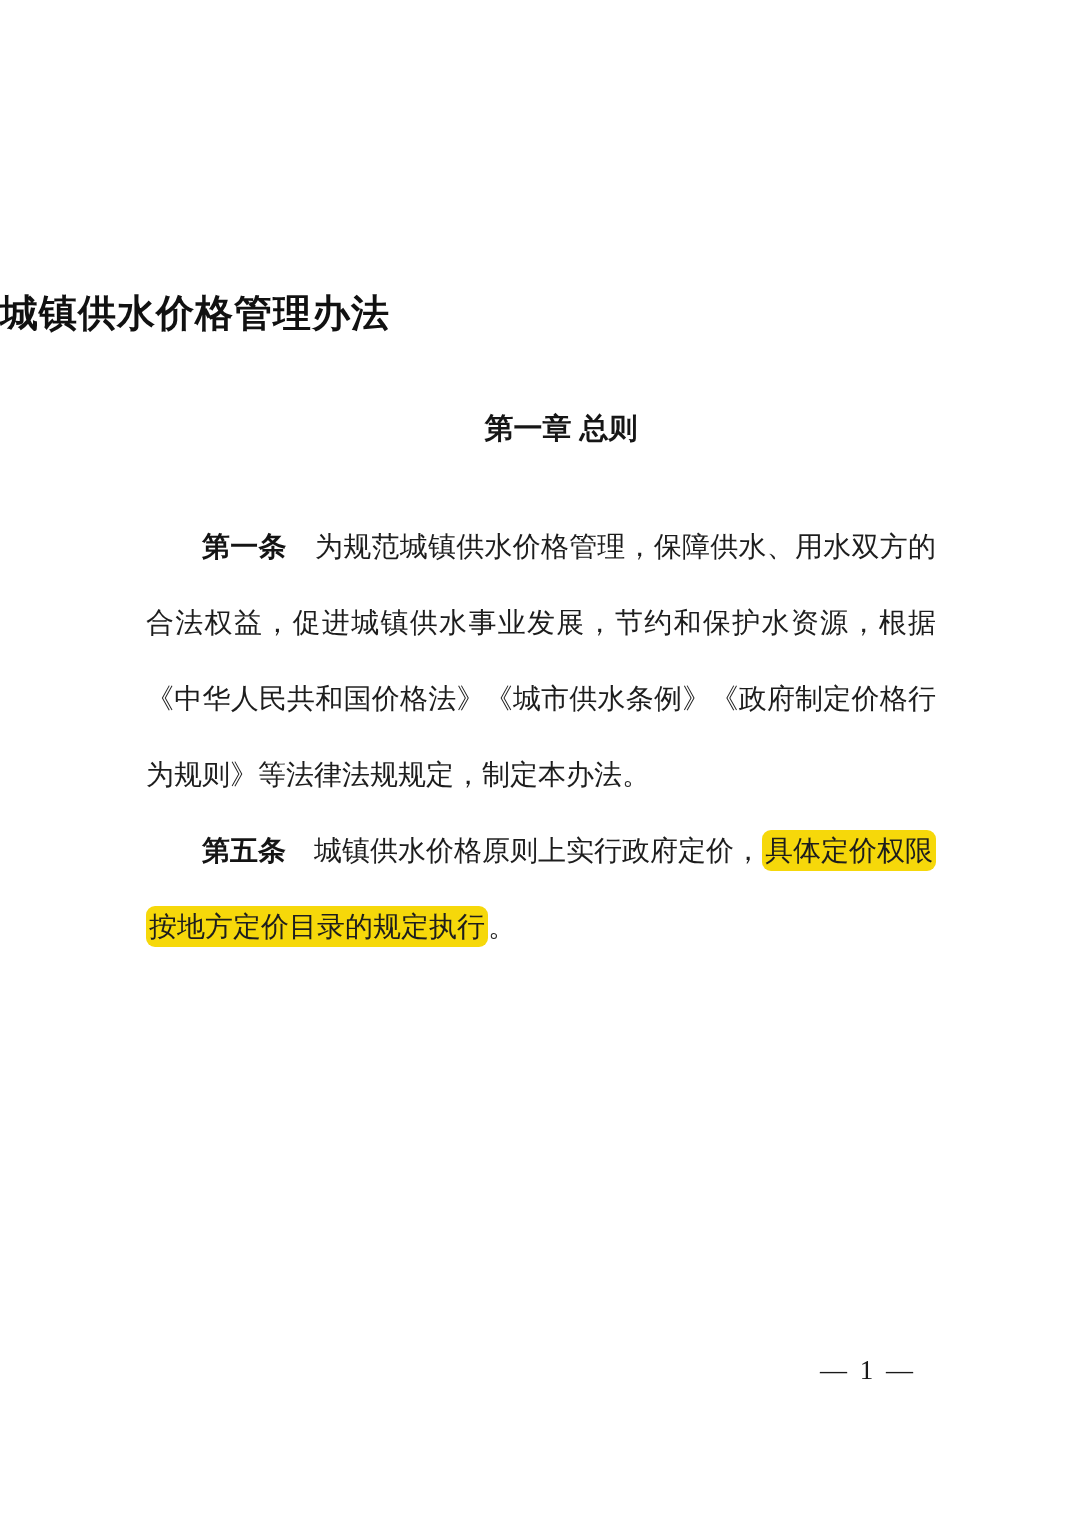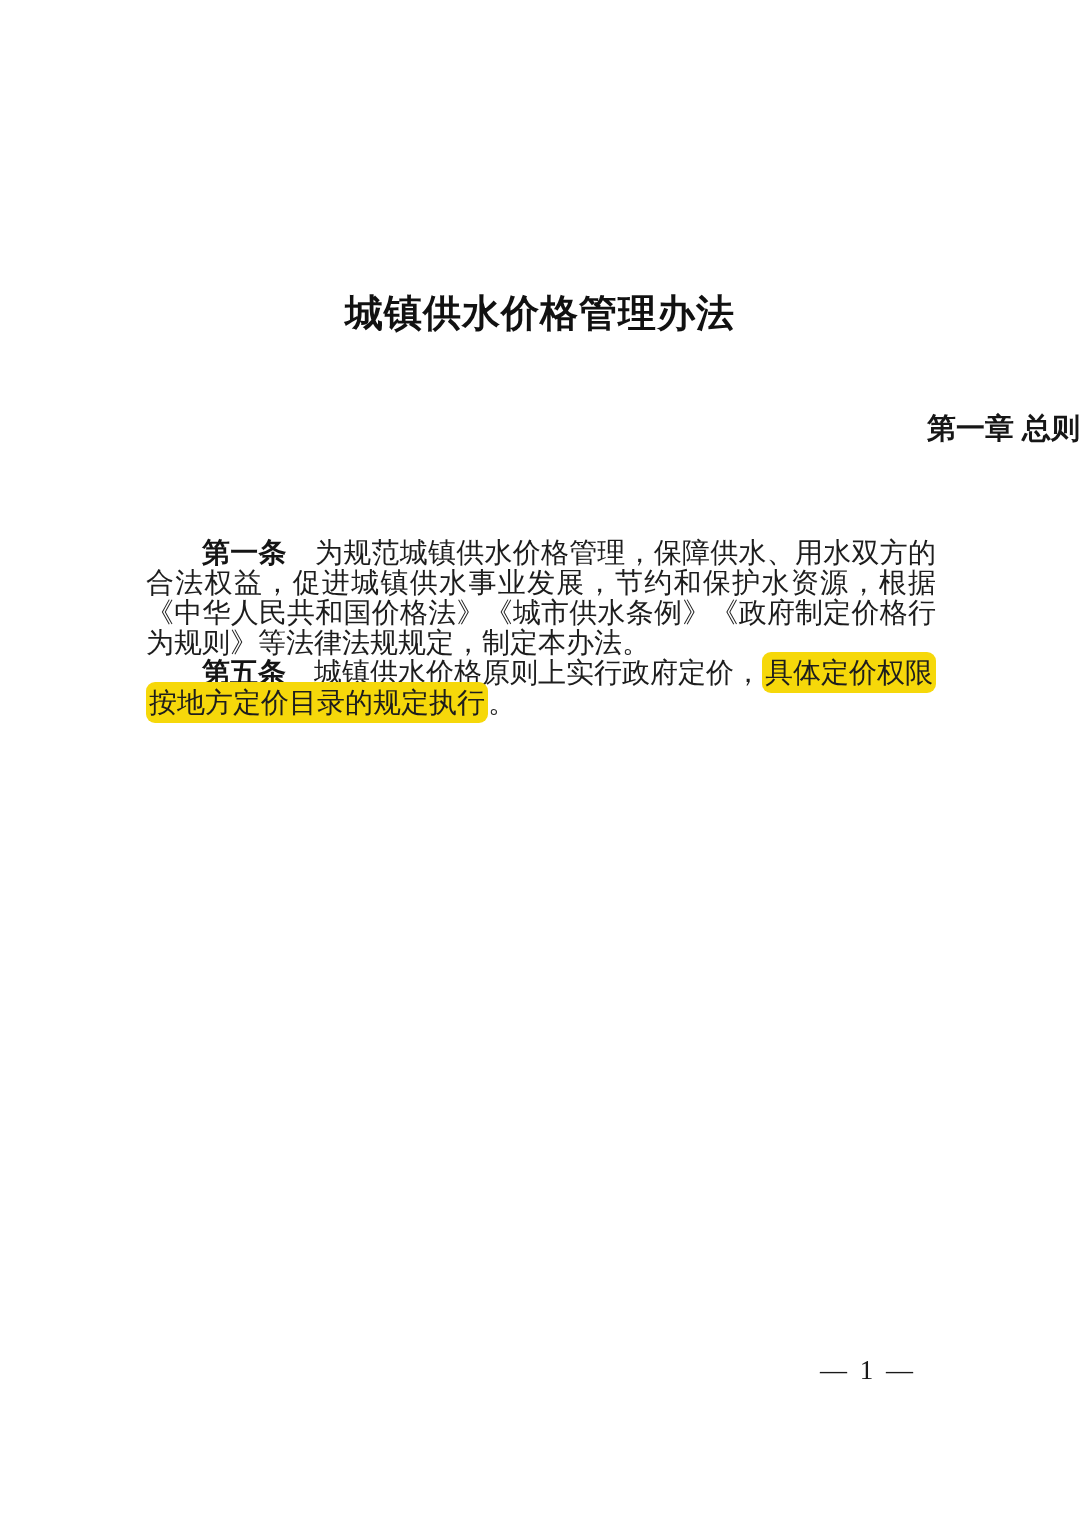--- a/index.html
+++ b/index.html
@@ -16,47 +16,46 @@
     background: var(--paper);
     color: var(--ink);
     font-family: "Liberation Serif", "DejaVu Serif", serif;
     overflow: hidden;
   }
   .doc-title {
     position: absolute;
     top: 291px;
     left: 0;
     width: 100%;
-    text-align: center;
     font-size: 38px;
     font-weight: 700;
     letter-spacing: 1px;
     line-height: 1.2;
     color: #111111;
   }
   .chapter-heading {
     position: absolute;
     top: 411px;
     left: 0;
     width: 100%;
-    text-align: right;
+    text-align: center;
     font-size: 29px;
     font-weight: 700;
     line-height: 1.2;
     font-family: "Liberation Sans", "DejaVu Sans", sans-serif;
     color: #161616;
     padding-left: 42px;
   }
   .doc-body {
     position: absolute;
-    top: 538px;
+    top: 509px;
     left: 146px;
     width: 790px;
     font-size: 28px;
-    line-height: 30px;
+    line-height: 76px;
     text-align: justify;
     color: var(--ink);
   }
   .para {
     text-indent: 2em;
     margin: 0;
   }
   .seg.bold {
     font-weight: 700;
     font-family: "Liberation Sans", "DejaVu Sans", sans-serif;

